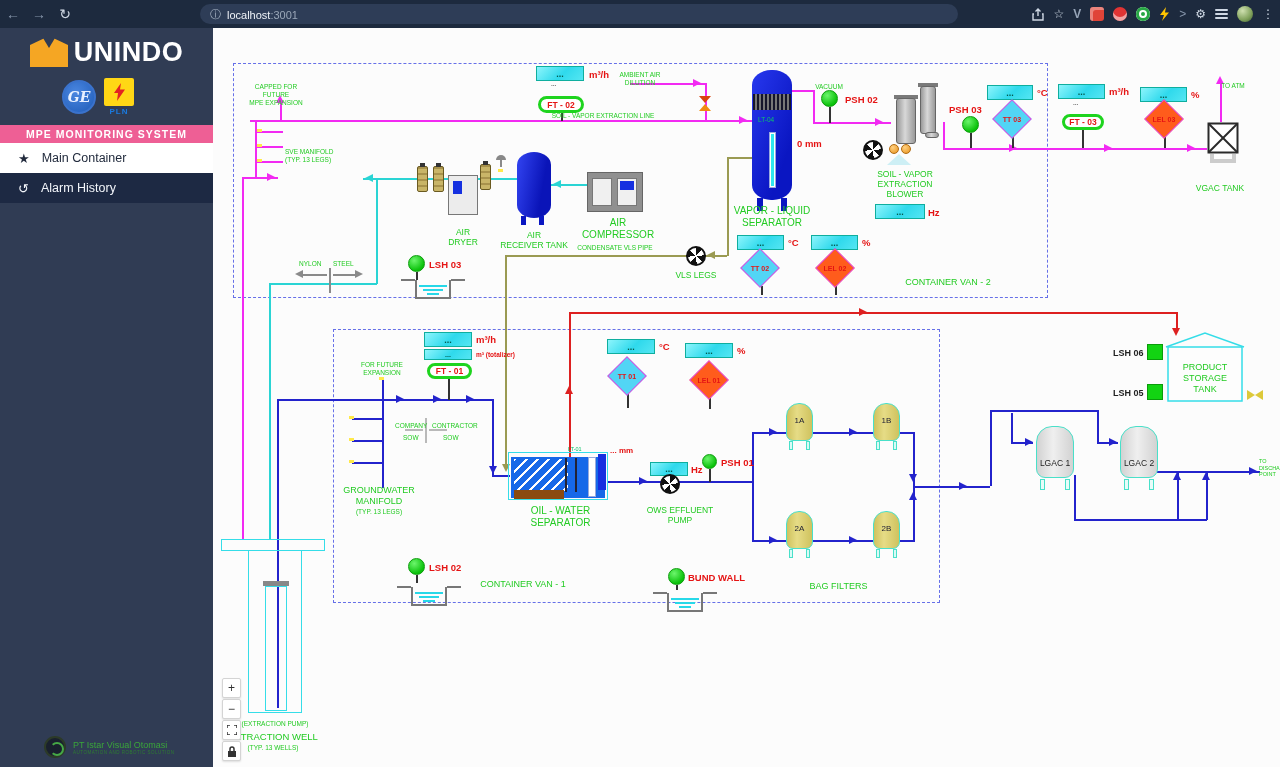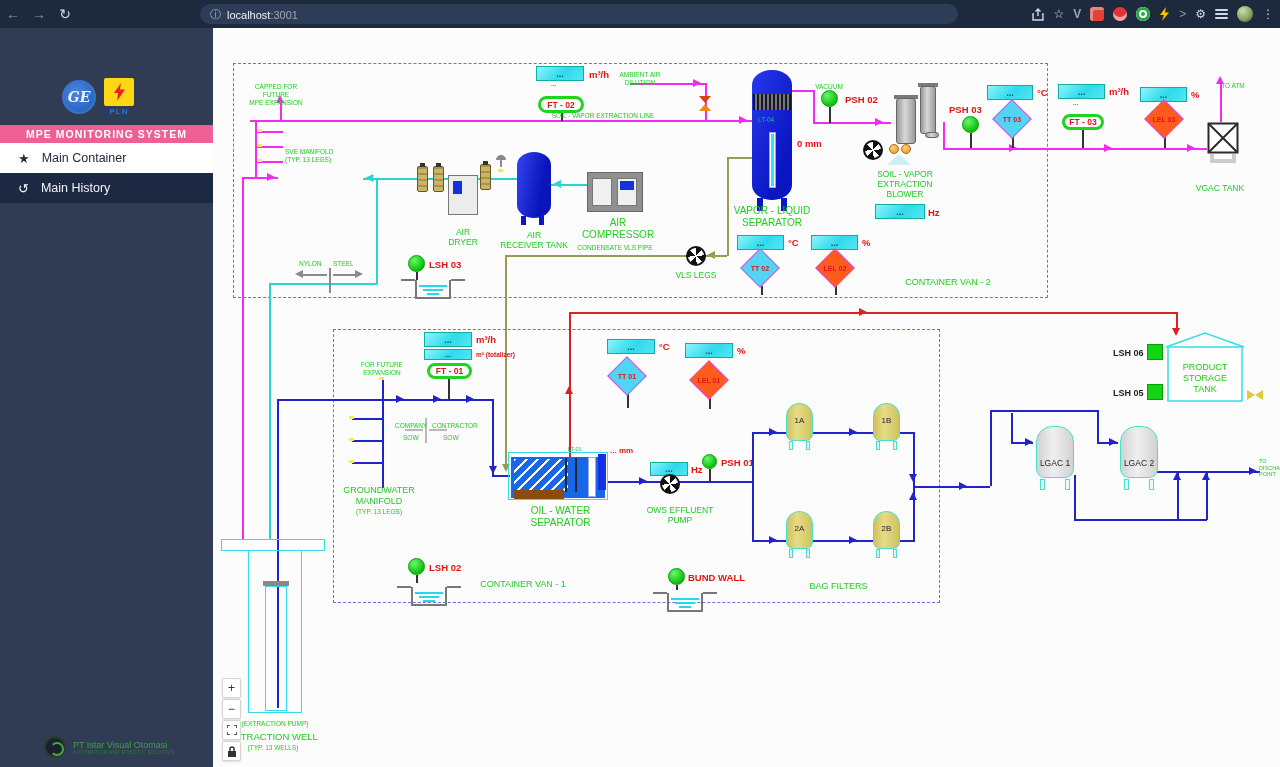--- a/index.html
+++ b/index.html
@@ -139,35 +139,42 @@
         <i></i>
         <i></i>
         <i></i>
       </span>
     <span class="avatar"></span>
     <span class="cico">⋮</span>
   </div>
 </div>
 
 <div class="side">
+  <div class="brandrow">
+    <svg width="38" height="32" viewBox="0 0 38 32">
+      <polygon points="0,9 19,0 38,9 38,31 0,31" fill="#f5a623"></polygon>
+      <polygon points="13,2 19,12 25,2 25,0 13,0" fill="#303c54"></polygon>
+    </svg>
+    <span class="brandname">UNINDO</span>
+  </div>
   <div class="ge">GE</div>
   <div class="pln">
     <svg width="13" height="18">
         <polygon points="8,0 1,10 5,10 4,18 12,6.5 7,6.5" fill="#e32222"></polygon>
       </svg>
   </div>
   <div class="plntxt">PLN</div>
   <div class="banner">MPE MONITORING SYSTEM</div>
   <div class="navrow active">
     <span class="ic">★</span>
     <span>Main Container</span>
   </div>
   <div class="navrow dark">
     <span class="ic">↺</span>
-    <span>Main History</span>
+    <span>Alarm History</span>
   </div>
   <div class="foot">
     <span class="footlogo"></span>
     <span>
       <div class="foottit">PT Istar Visual Otomasi</div>
       <div class="foottag">AUTOMATION AND ROBOTIC SOLUTION</div>
     </span>
   </div>
 </div>
 

